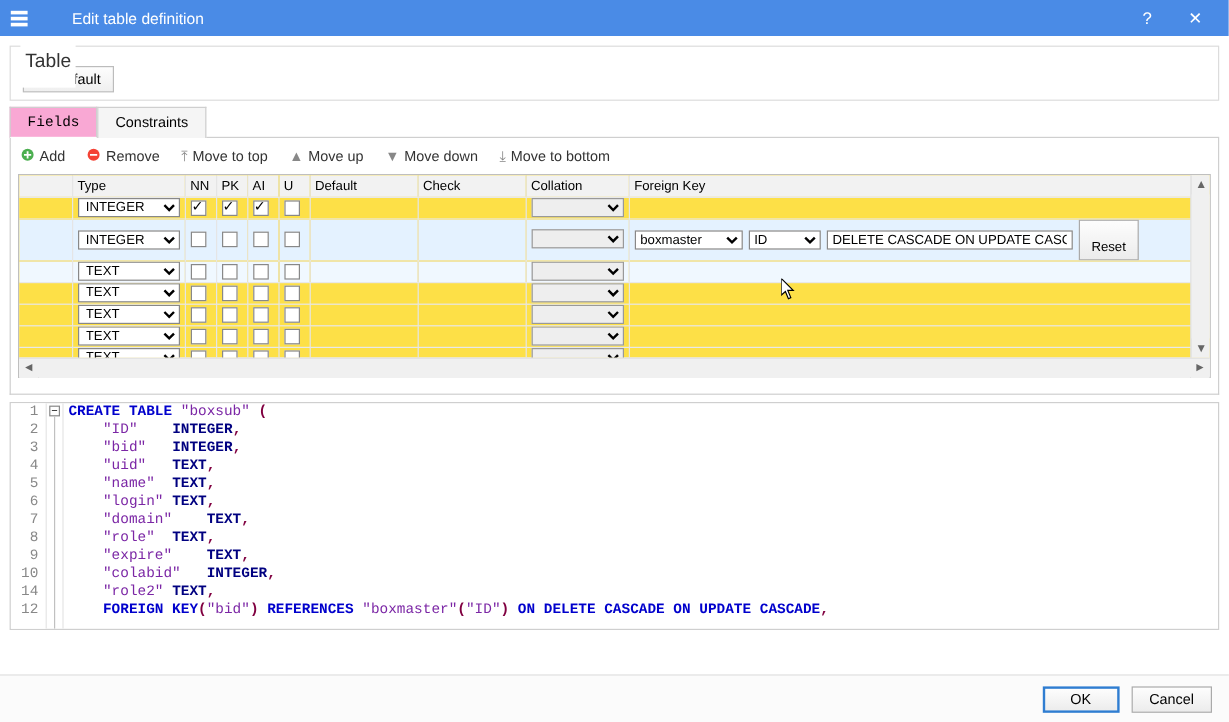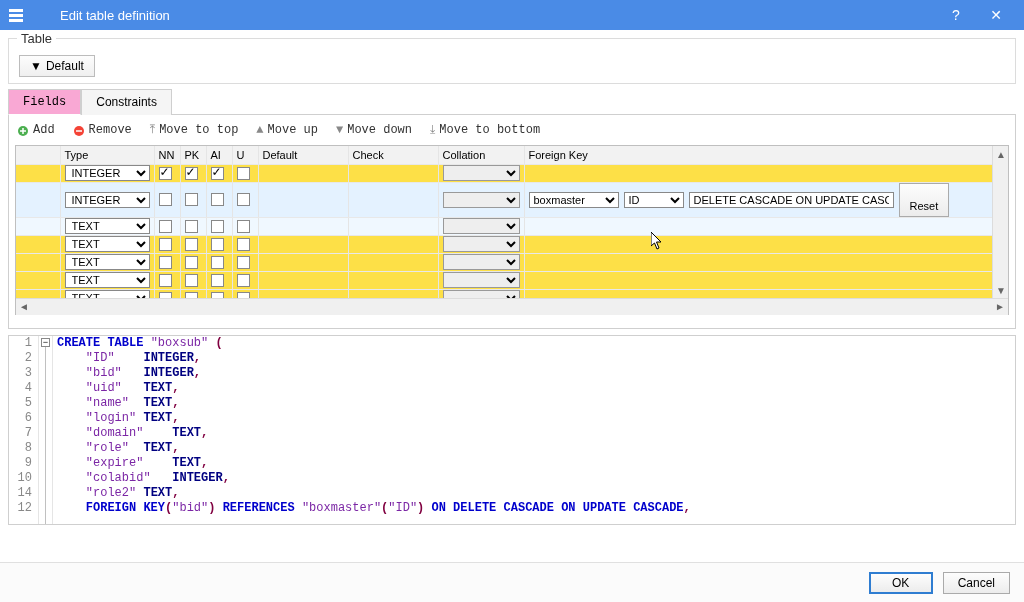--- a/index.html
+++ b/index.html
@@ -3,29 +3,29 @@
 <meta charset="utf-8">
 <style>
 * { box-sizing: border-box; margin: 0; padding: 0; }
 body { font-family: "Segoe UI", Arial, sans-serif; font-size: 12px; background: #fff; color: #000; width: 1024px; height: 602px; overflow: hidden; }
 .titlebar { background: #4a8be6; color: #fff; height: 30px; display: flex; align-items: center; padding: 0 8px; }
 .titlebar .icon { width: 16px; height: 16px; display: inline-flex; margin-right: 8px; }
 .titlebar .title { flex: 1; font-size: 13px; margin-left: 28px; }
 .titlebar .winbtn { width: 40px; height: 30px; display: inline-flex; align-items: center; justify-content: center; font-size: 14px; }
 .body-area { position: absolute; top: 30px; left: 0; right: 0; bottom: 40px; padding: 8px 8px 0 8px; }
 .group { border: 1px solid #dcdcdc; padding: 10px 10px 6px 10px; margin-bottom: 4px; position: relative; }
-.group-label { position: absolute; top: -8px; left: 8px; background: #fff; padding: 0 4px; font-size: 13px; color: #333; }
+.group-label { position: absolute; top: -8px; left: 8px; background: #fff; padding: 12px 4px; font-size: 16px; color: #333; }
 .tablename-input { width: 100%; height: 22px; border: 1px solid #a0a0a0; padding: 2px 6px; font-weight: bold; font-size: 13px; }
 .adv-btn { margin-top: 6px; border: 1px solid #bcbcbc; background: linear-gradient(#fdfdfd,#efefef); padding: 3px 10px; font-size: 12px; display: inline-flex; align-items: center; gap: 4px; }
 .tabstrip { display: flex; border-bottom: 1px solid #cfcfcf; }
 .tab { padding: 5px 14px; border: 1px solid #cfcfcf; border-bottom: none; background: #f5f5f5; position: relative; top: 1px; font-size: 12px; }
 .tab.active { background: #f9a8d4; border-bottom: 1px solid #fff; font-family: Liberation Mono, monospace; }
 .tabpanel { border: 1px solid #cfcfcf; border-top: none; padding: 6px 6px 0px 6px; height: 214px; }
 .toolbar { display: flex; align-items: center; gap: 18px; padding: 2px 2px 8px 2px; }
-.tbtn { display: inline-flex; align-items: flex-end; gap: 4px; font-size: 12px; color: #333; font-family: Liberation Mono, monospace; }
+.tbtn { display: inline-flex; align-items: flex-start; gap: 4px; font-size: 12px; color: #333; }
 .tbtn svg { width: 12px; height: 12px; }
 .grid-wrap { position: relative; border: 1px solid #bfbfbf; height: 170px; }
 .grid-scroll { overflow: hidden; height: 152px; background: #fde047; }
 table.grid { border-collapse: collapse; width: 100%; table-layout: fixed; }
 table.grid th, table.grid td { border-right: 1px solid #e5e5e5; border-bottom: 1px solid #e8e8e8; font-size: 11px; padding: 0 4px; height: 18px; text-align: left; overflow: hidden; white-space: nowrap; }
 table.grid th { background: #f2f2f2; font-weight: normal; }
 .type-select { width: 100%; height: 16px; border: 1px solid #888; font-size: 11px; background: #fff; padding: 0 2px; appearance: menulist; }
 .chk { width: 13px; height: 13px; border: 1px solid #888; display: inline-block; vertical-align: middle; background: #fff; position: relative; }
 .chk.checked::after { content: "✓"; position: absolute; top: -3px; left: 0px; font-size: 12px; }
 td.center, th.center { text-align: center; }

